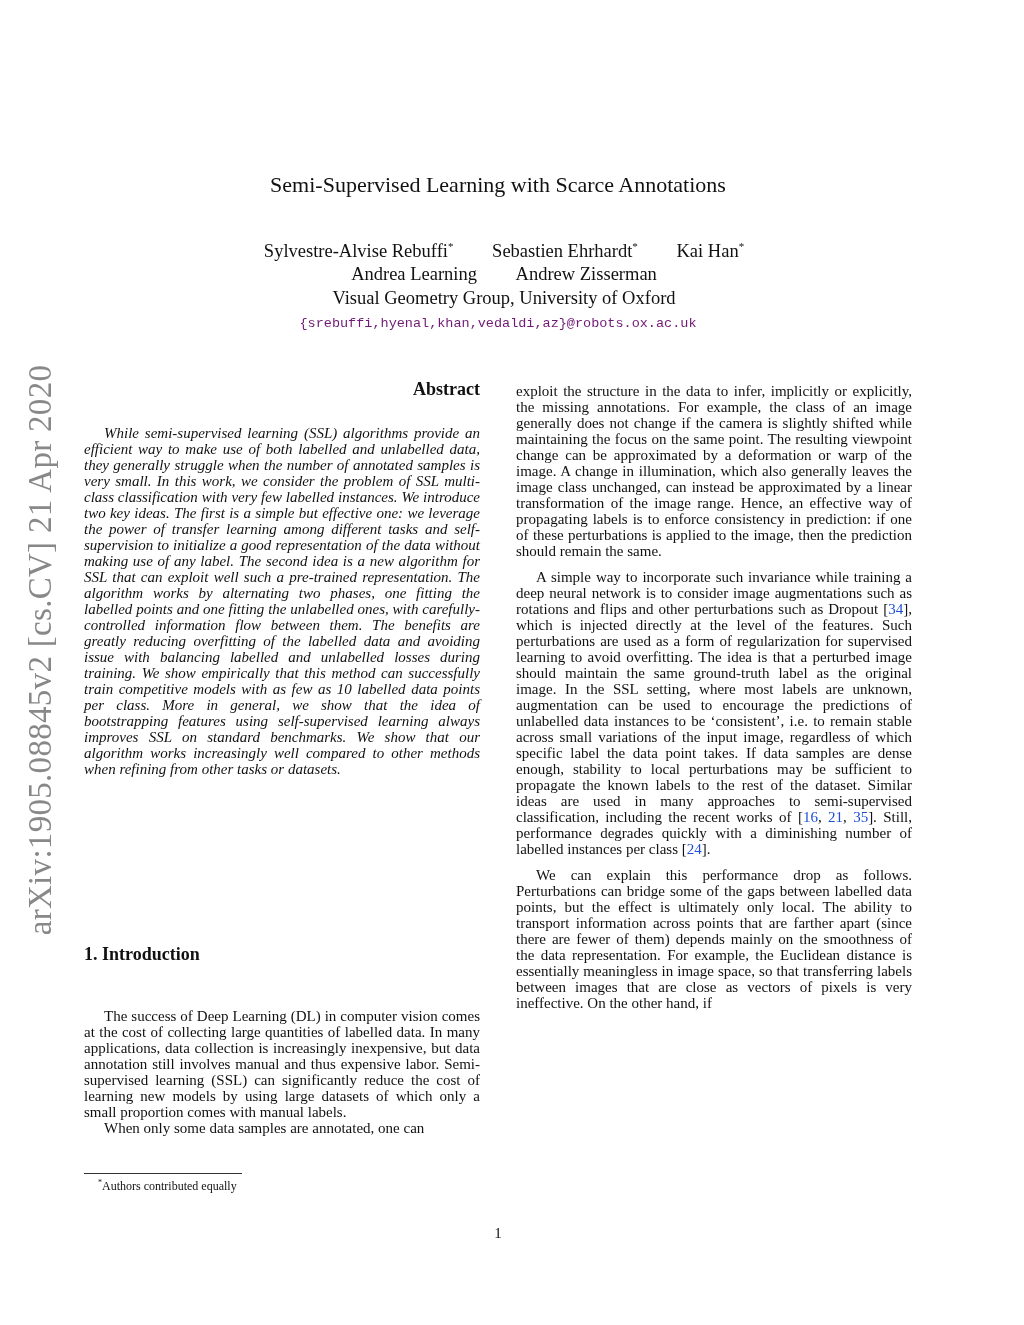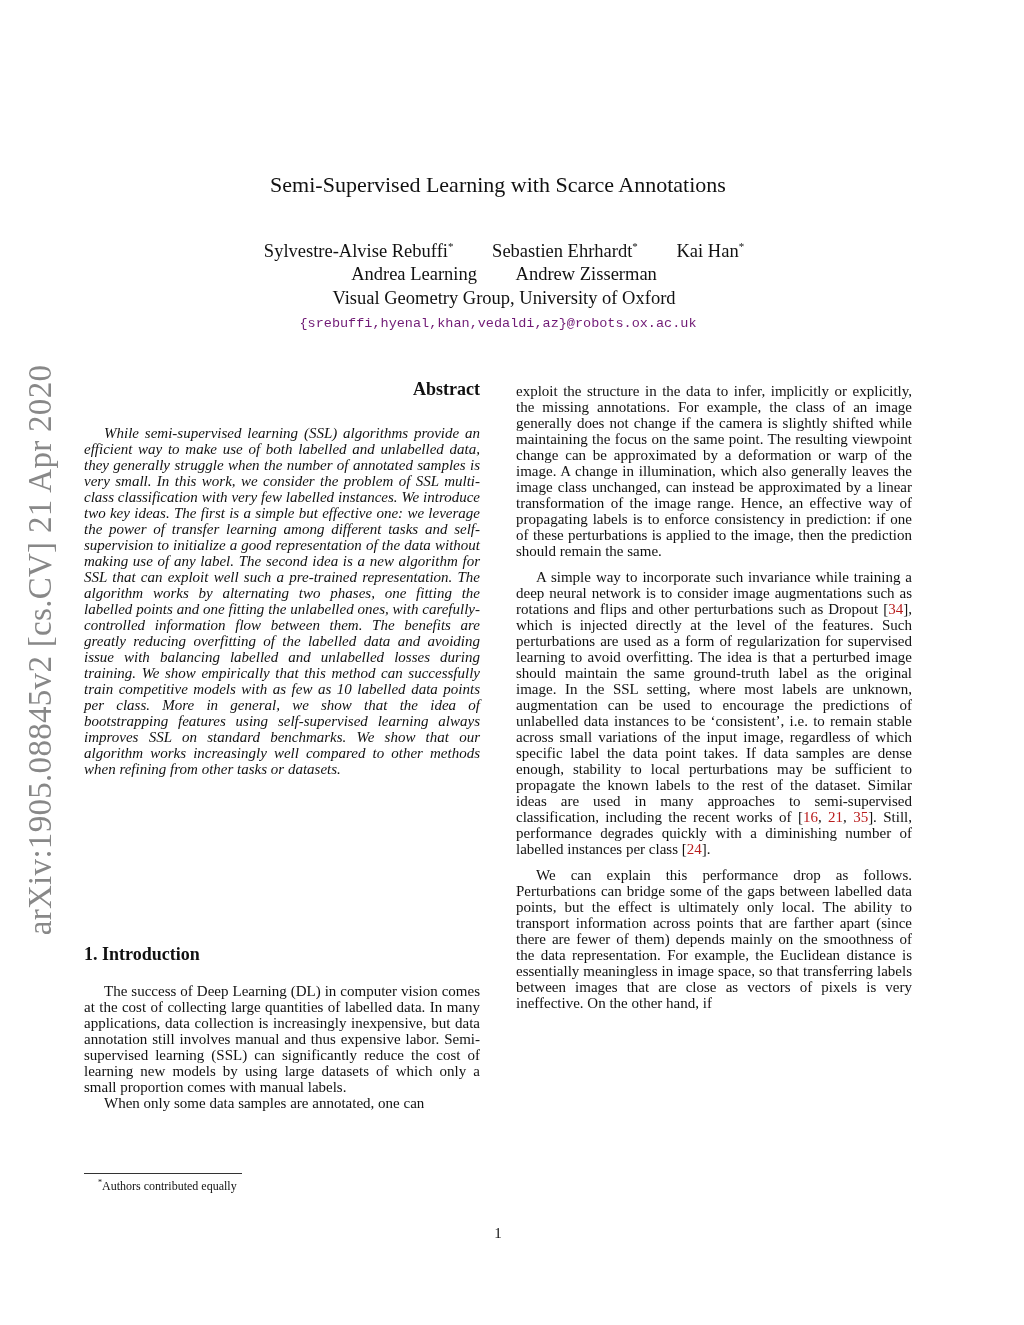--- a/index.html
+++ b/index.html
@@ -29,29 +29,29 @@
     transform-origin: center center;
     font-size: 33px; color: #888; white-space: nowrap; letter-spacing: 0.3px;
   }
   .col { position: absolute; width: 396px; font-size: 15px; line-height: 16px; text-align: justify; }
   .col-left { left: 84px; }
   .col-right { left: 516px; }
   .abstract-heading { position: absolute; top: 379px; left: 84px; width: 396px; text-align: right; font-weight: bold; font-size: 18px; }
   .abstract-body { top: 425px; font-style: italic; }
   .abstract-body p { margin: 0; text-indent: 20px; }
   .intro-heading { position: absolute; top: 944px; left: 84px; font-weight: bold; font-size: 18px; }
-  .intro-body { top: 983px; }
+  .intro-body { top: 1008px; }
   .intro-body p { margin: 0; text-indent: 20px; }
   .footnote-rule { position: absolute; top: 1173px; left: 84px; width: 158px; border-top: 1px solid #333; }
   .footnote { position: absolute; top: 1178px; left: 98px; font-size: 12px; }
   .footnote sup { font-size: 8px; }
   .right-body { top: 383px; }
   .right-body p { margin: 0 0 10px 0; text-indent: 20px; }
   .right-body p.cont { text-indent: 0; }
-  .cite { color: #b91c1c; }
+  .cite { color: #1d4ed8; }
   .page-num { position: absolute; top: 1225px; left: 0; width: 996px; text-align: center; font-size: 15px; }
 </style>
 </head>
 <body>
 
 <div class="title">Semi-Supervised Learning with Scarce Annotations</div>
 
 <div class="authors-row row1">
   <span class="author"><span>Sylvestre-Alvise Rebuffi</span><sup>*</sup></span>
   <span class="author"><span>Sebastien Ehrhardt</span><sup>*</sup></span>

